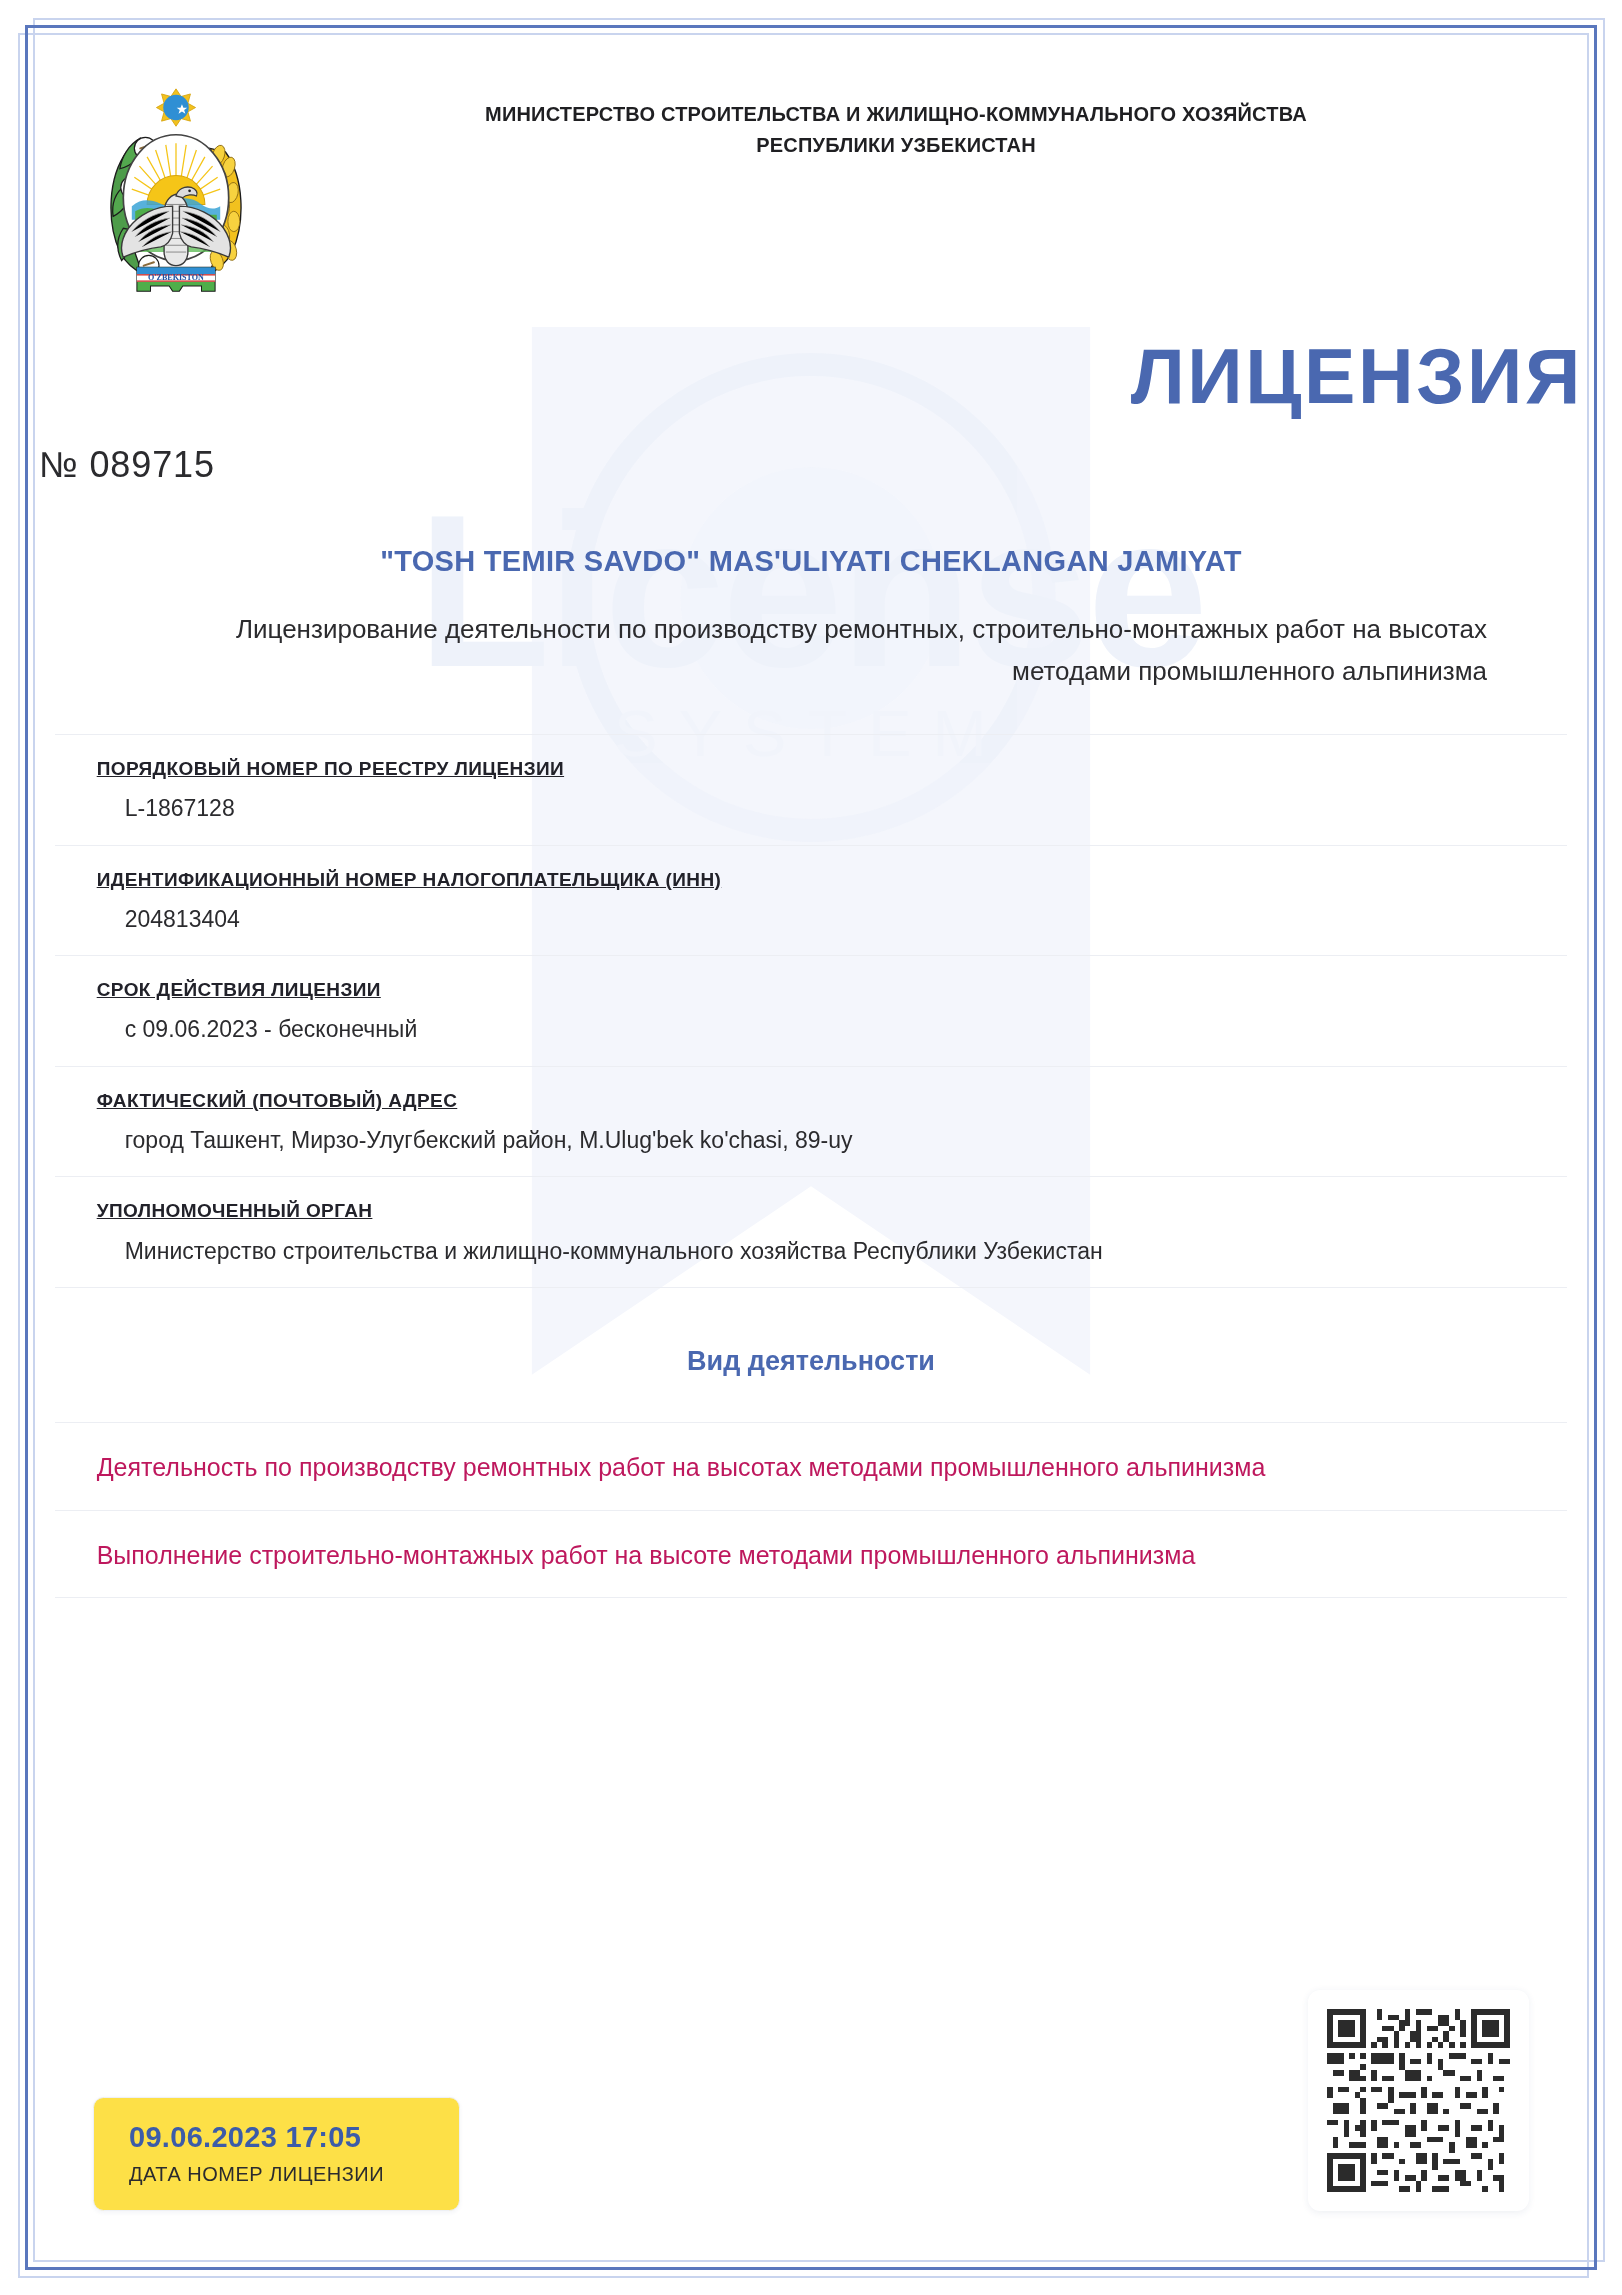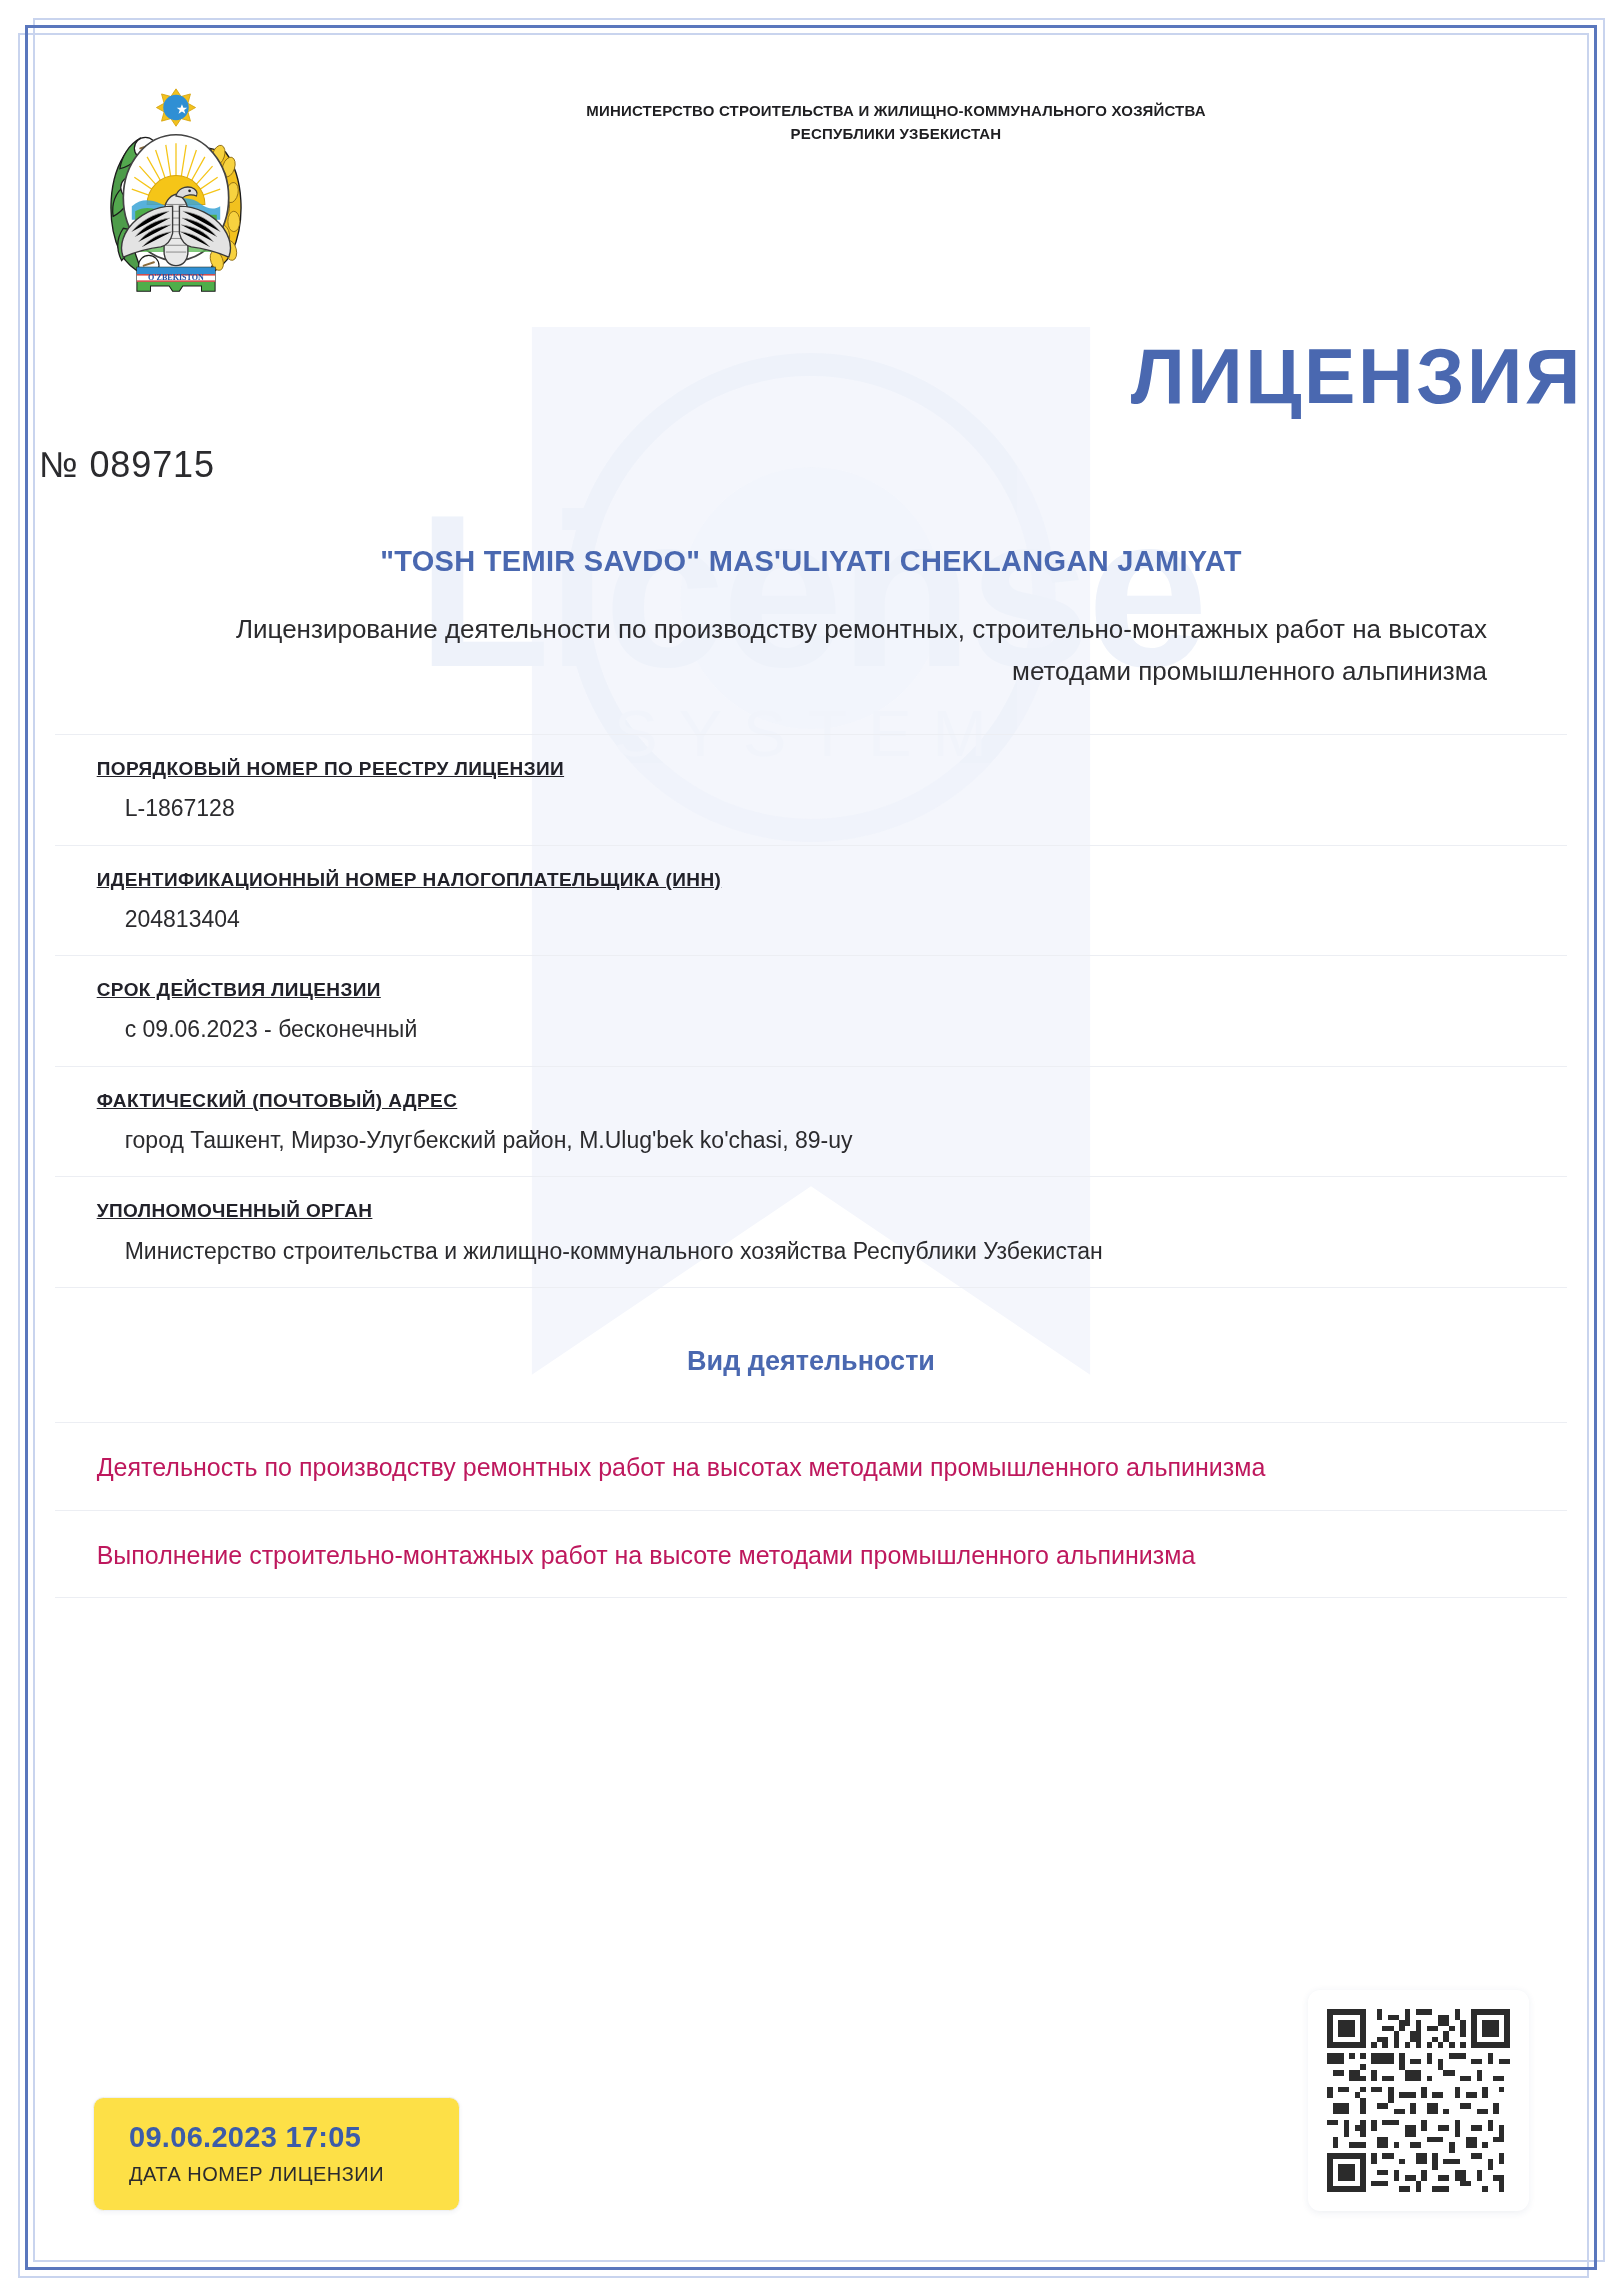--- a/index.html
+++ b/index.html
@@ -101,21 +101,21 @@
   .header {
     display: flex;
     align-items: flex-start;
     padding: 39px 52px 0 52px;
   }
   .emblem { width: 170px; flex: 0 0 170px; margin-top: 7px; }
   .emblem svg { width: 170px; height: 210px; display: block; }
 
   .header-text { flex: 1; text-align: center; padding-top: 21px; }
   .ministry-line {
-    font-size: 15px;
+    font-size: 20px;
     font-weight: 700;
     color: #1f1f22;
     letter-spacing: 0.2px;
     line-height: 1.55;
   }
 
   .doc-title {
     font-size: 77px;
     font-weight: 700;
     color: #4a68b0;

